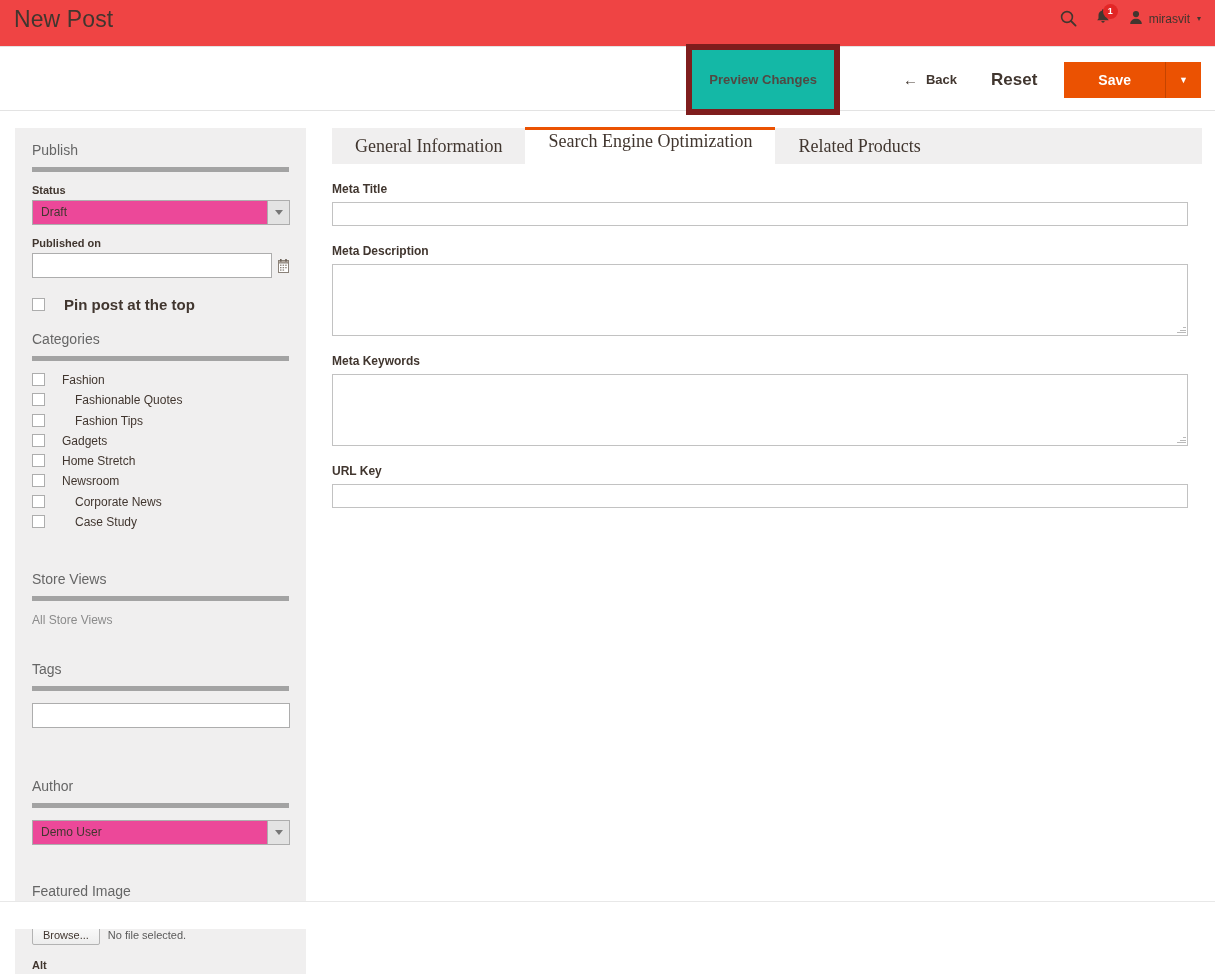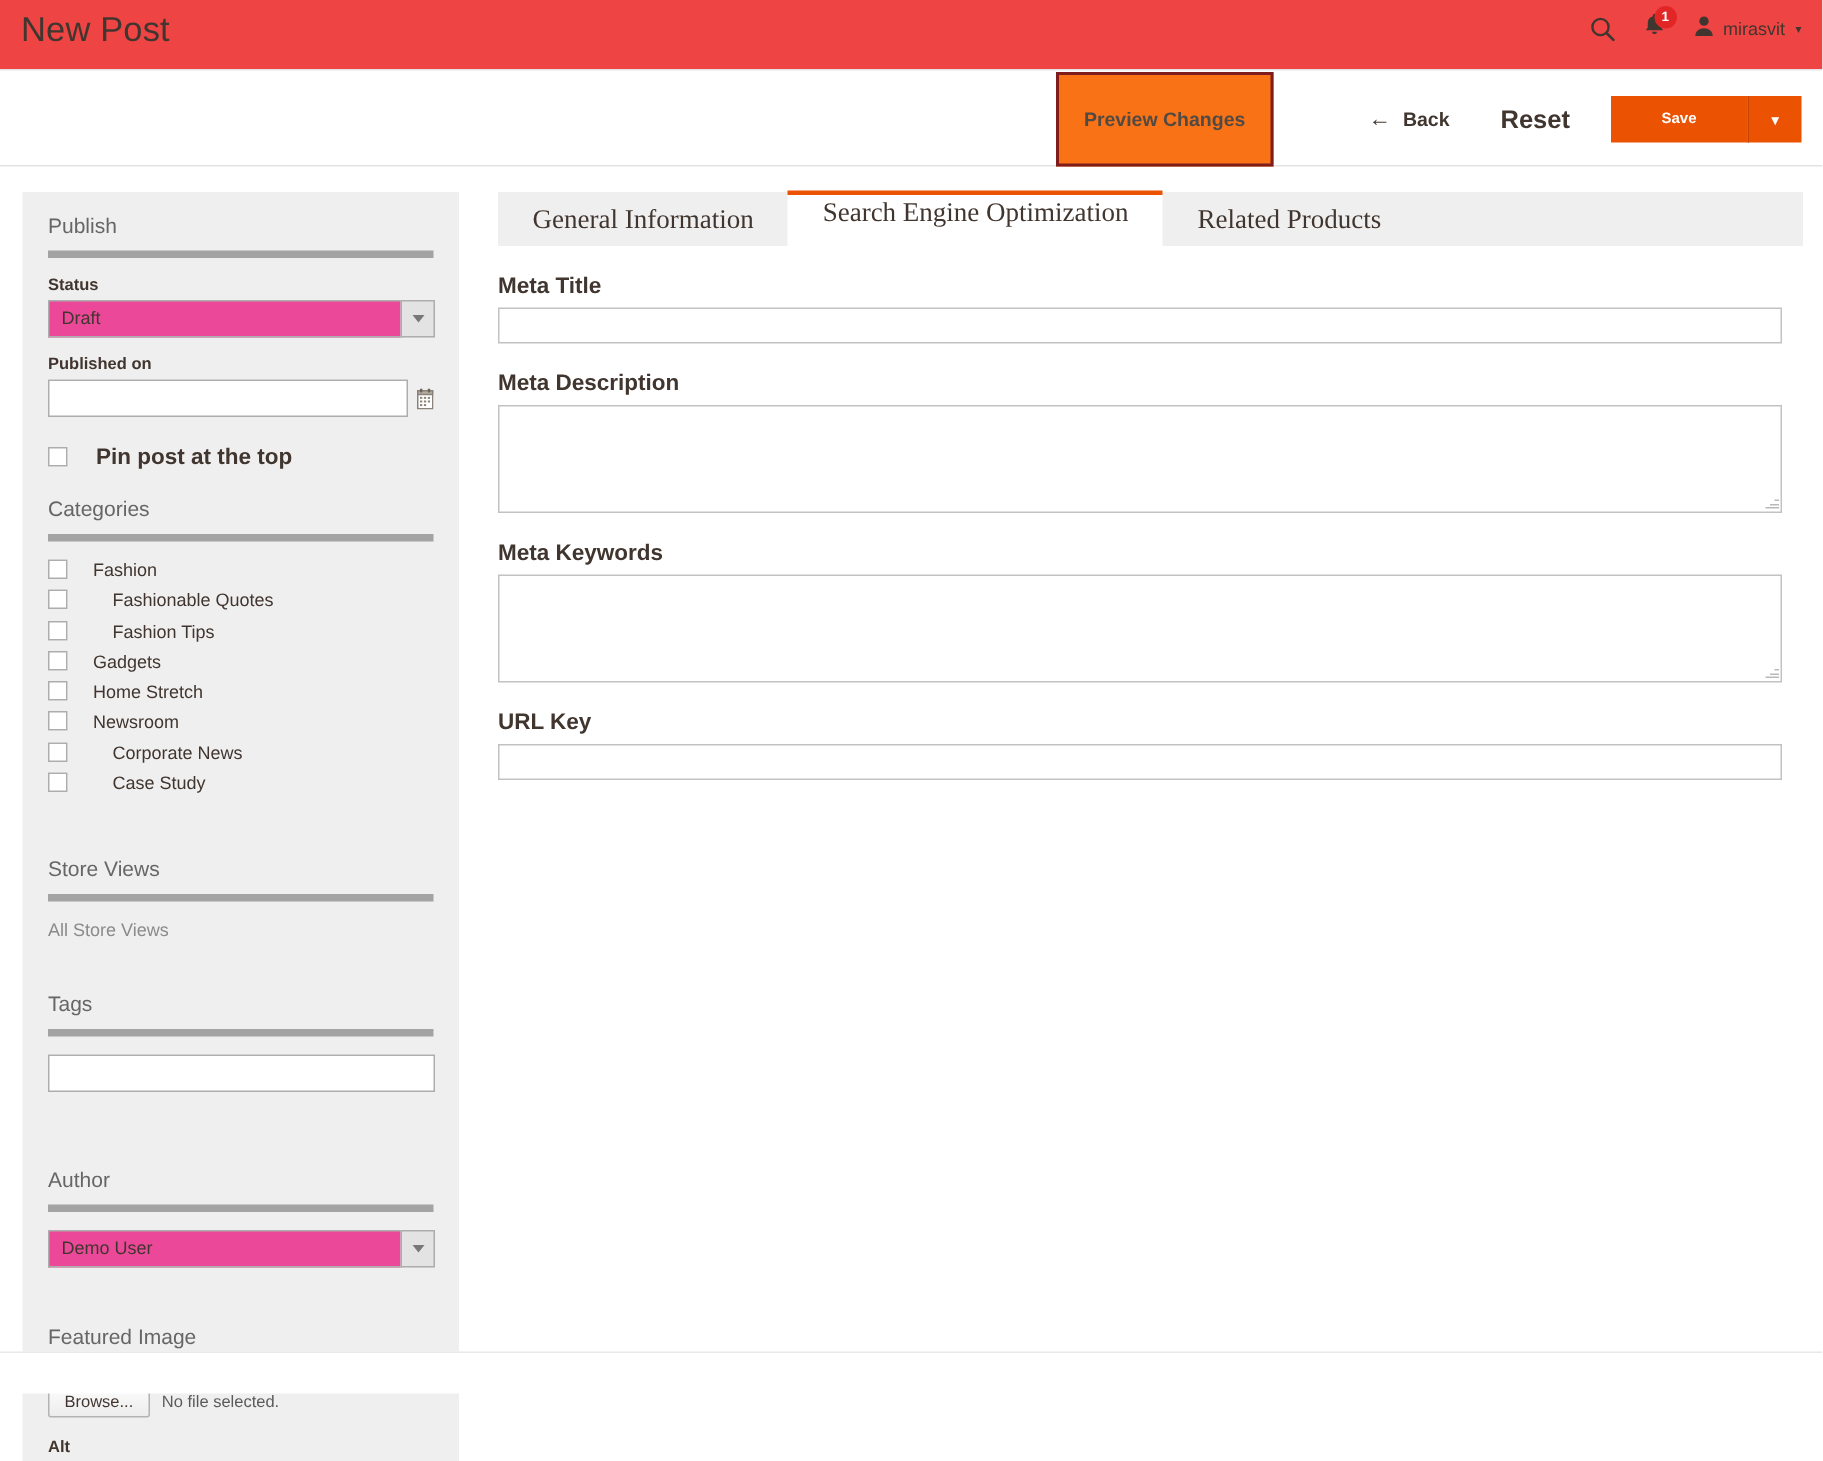--- a/index.html
+++ b/index.html
@@ -81,22 +81,22 @@
   }
   .toolbar-inner {
     position: absolute;
     right: 14px; top: 0;
     height: 65px;
     display: flex;
     align-items: center;
     gap: 0;
   }
   .btn-preview {
-    background: #f97316;
-    border: 2px solid #7f1d1d;
+    background: #14b8a6;
+    border: 6px solid #7f1d1d;
     color: #514943;
     font-size: 13px;
     font-weight: 600;
     padding: 22px 17px;
     cursor: pointer;
     font-family: "Liberation Sans", sans-serif;
     border-radius: 0;
     margin-right: 57px;
   }
   .btn-back {
@@ -123,21 +123,21 @@
     cursor: pointer;
     font-family: "Liberation Sans", sans-serif;
     padding: 9px 6px;
     margin-right: 21px;
   }
   .save-group { display: inline-flex; align-items: stretch; }
   .btn-save {
     background: #eb5202;
     border: 0;
     color: #ffffff;
-    font-size: 10px;
+    font-size: 14px;
     font-weight: 600;
     padding: 10px 34px;
     cursor: pointer;
     font-family: "Liberation Sans", sans-serif;
   }
   .btn-save-caret {
     background: #eb5202;
     border: 0;
     border-left: 1px solid #c44400;
     color: #ffffff;
@@ -326,21 +326,21 @@
     margin-top: -1px;
     padding-top: 0;
   }
 
   .form-area {
     padding-top: 18px;
     width: 856px;
   }
   .field-block { margin-bottom: 18px; }
   .field-label {
-    font-size: 15px;
+    font-size: 12px;
     font-weight: 700;
     color: #41362f;
     display: block;
     margin-bottom: 6px;
   }
   .input-line {
     width: 856px;
     height: 24px;
     border: 1px solid #c2c2c2;
     background: #ffffff;

